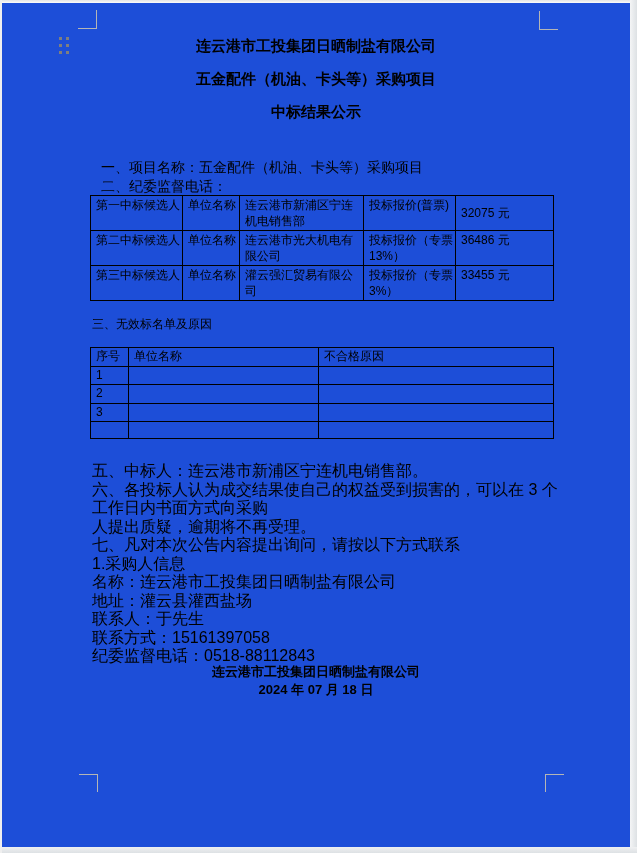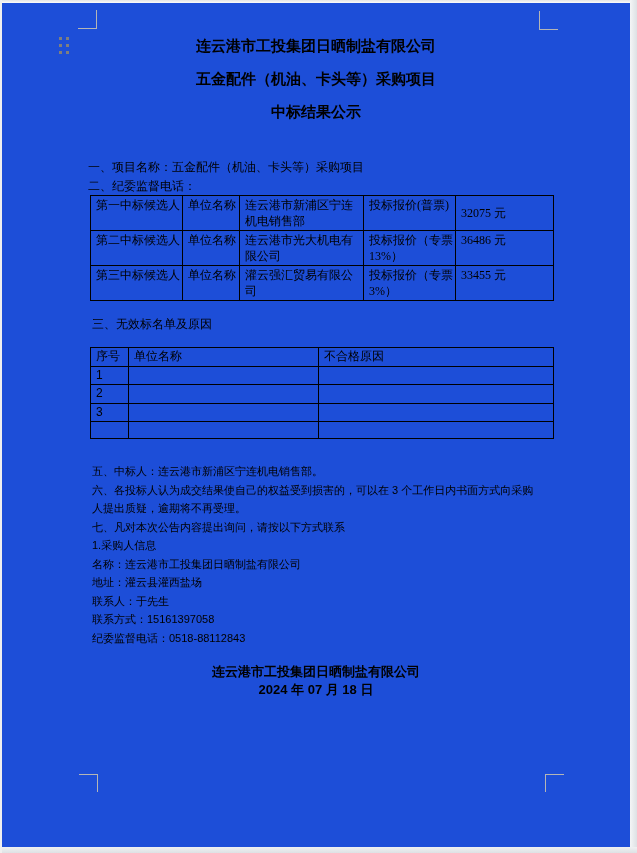--- a/index.html
+++ b/index.html
@@ -25,37 +25,37 @@
   .mark.br { left:545px; top:774px; border-top:1px solid #b5b5b5;   border-left:1px solid #b5b5b5;  height:18px; }
 
   
   .dots { position:absolute; left:59px; top:37px; width:10px; height:17px;
           display:grid; grid-template-columns:3px 3px; grid-template-rows:3px 3px 3px;
           column-gap:4px; row-gap:4px; cursor:move; }
   .dots i { background:#7f7f7f; display:block; }
 
   .title-block { position:absolute; left:85px; top:29px; width:462px;
                  text-align:center; font-weight:bold; font-size:15px; line-height:33px; }
-  .intro  { position:absolute; left:88px; top:158px; width:470px; font-size:12px; line-height:19px; }
+  .intro  { position:absolute; left:101px; top:158px; width:470px; font-size:14px; line-height:19px; }
   .sec3   { position:absolute; left:92px; top:315px; width:470px; font-size:12px; line-height:19px; }
 
   table { border-collapse:collapse; table-layout:fixed; position:absolute; left:90px; }
   td { border:1px solid #000; font-size:12px; line-height:15.5px;
        vertical-align:top; padding:2px 2px 1px 5px; overflow:hidden; }
-  .t1 { top:195px; width:463px;font-family:Liberation Serif, serif; }
+  .t1 { top:195px; width:463px; }
   .t1 tr.r1 { height:34px; } .t1 tr.r2, .t1 tr.r3 { height:33px; }
   .t2 { top:347px; width:463px; }
   .t2 tr.hd { height:18px; } .t2 tr.bd { height:17px; }
   .t2 td { padding:1px 4px 1px 5px; }
   .wrap   { white-space:pre-line; }
   .nowrap { white-space:nowrap; }
   .vmid   { vertical-align:middle; }
 
   .body-block { position:absolute; left:92px; top:462px; width:468px;
-                font-size:11px; line-height:18.5px; }
+                font-size:16px; line-height:18.5px; }
   .body-block p { white-space:pre-line; }
 
   .signoff { position:absolute; left:85px; top:663px; width:462px;
              text-align:center; font-weight:bold; font-size:13px; line-height:18px; }
 </style>
 </head>
 <body>
 
 <div class="page">
 

